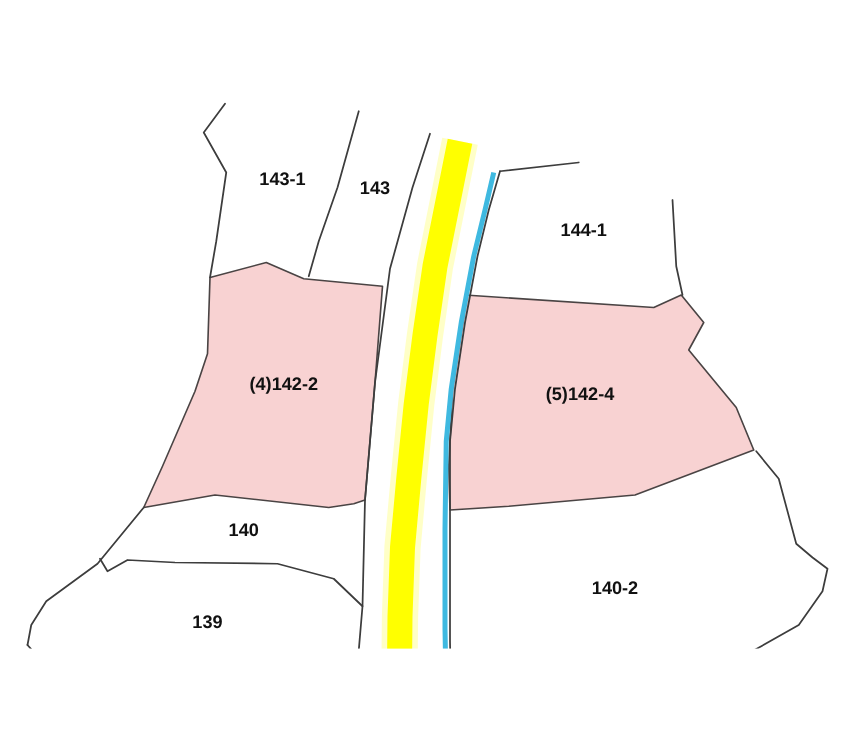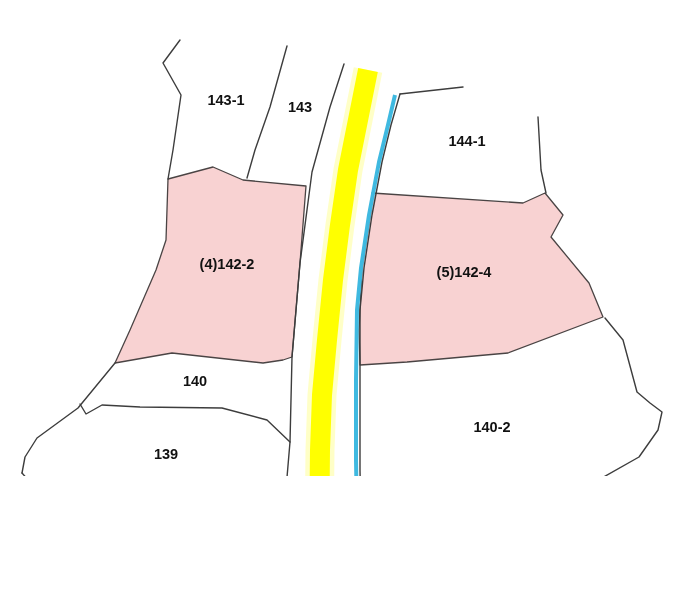--- a/index.html
+++ b/index.html
@@ -3,20 +3,21 @@
 <meta charset="utf-8">
 <style>
   html, body { margin: 0; padding: 0; background: #ffffff; }
   #stage {
     position: relative;
     width: 681px;
     height: 476px;
     background: #ffffff;
     overflow: hidden;
     font-family: "Liberation Sans", sans-serif;
+    margin-top: 43px;
   }
   #map-svg { display: block; }
   #map-svg text {
     font-family: "Liberation Sans", "DejaVu Sans", sans-serif;
     font-weight: bold;
     font-size: 14.5px;
   }
 </style>
 </head>
 <body>

